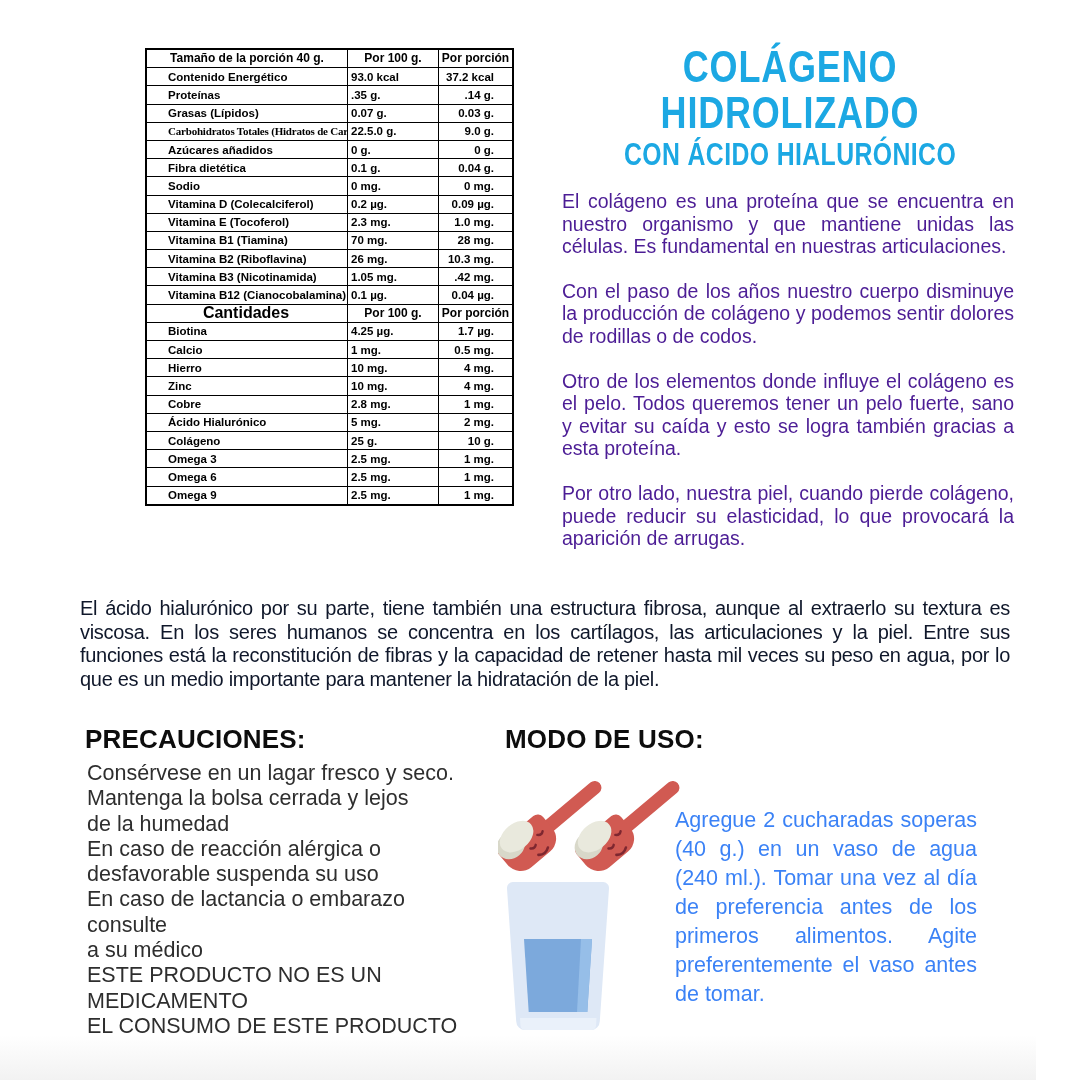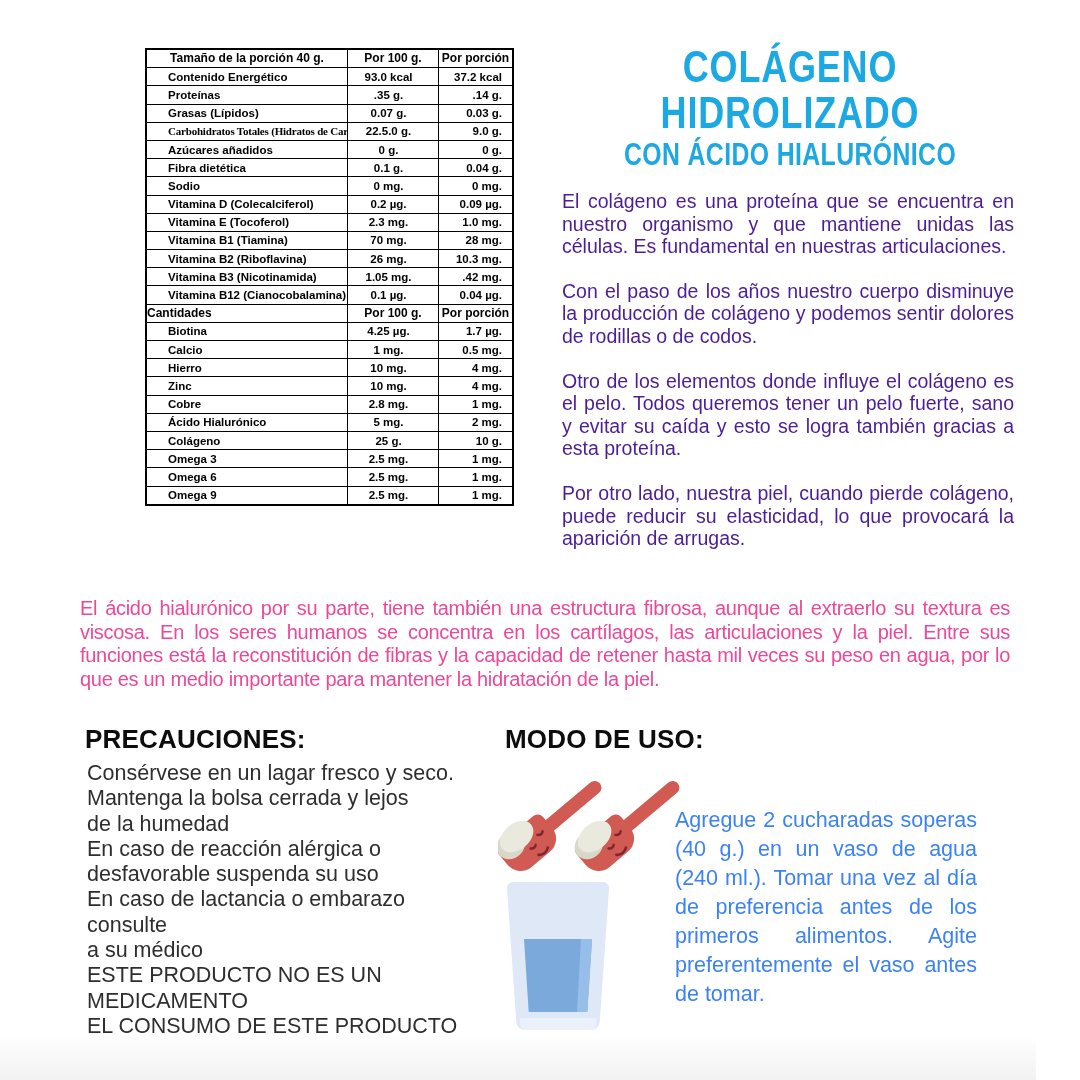--- a/index.html
+++ b/index.html
@@ -11,44 +11,44 @@
   .ntable{
     position:absolute;left:145px;top:48px;width:367px;
     border-collapse:collapse;table-layout:fixed;background:#fff;
     border:2.4px solid #000;
   }
   .ntable td{
     border:1.5px solid #000;font-weight:bold;font-size:11.5px;color:#000;
     height:17.2px;padding:0 3px;line-height:1.05;overflow:hidden;white-space:nowrap;
   }
   .ntable td.lbl{width:196px;text-align:left;padding-left:21px;}
-  .ntable td.v1{width:86px;text-align:center;padding-right:12px;}
-  .ntable td.v2{width:69px;text-align:right;padding-right:10px;}
+  .ntable td.v1{width:86px;text-align:left;padding-right:12px;}
+  .ntable td.v2{width:69px;text-align:right;padding-right:18px;}
   .ntable td.tiny{font-size:11px;letter-spacing:-0.2px;font-family:Liberation Serif, serif;}
   .ntable tr.hdr td{text-align:center;font-size:12px;padding:0 2px;}
   .ntable tr.hdr td:first-child{text-align:center;}
-  .ntable tr.subhdr td.lbl{text-align:left;font-size:12px;padding-left:0;}
+  .ntable tr.subhdr td.lbl{text-align:center;font-size:16px;padding-left:0;}
   
   .title{
     position:absolute;left:540px;top:44px;width:500px;text-align:center;
     color:var(--accent-blue);font-weight:bold;
   }
   .tl{transform:scaleX(.8);transform-origin:50% 50%;white-space:nowrap;}
   .tl.big{font-size:45px;line-height:46px;letter-spacing:1px;}
   .tl.small{font-size:31px;line-height:37px;letter-spacing:.5px;}
   
   .intro{position:absolute;left:562px;top:190px;width:452px;}
   .intro p{
     margin:0 0 22px 0;font-size:19.5px;line-height:22.6px;color:#4c1d95;
     text-align:justify;
   }
   
   .fullpara{
     position:absolute;left:80px;top:597px;width:930px;margin:0;
-    font-size:20px;line-height:23.6px;color:#ec4899;text-align:justify;
+    font-size:20px;line-height:23.6px;color:#0f172a;text-align:justify;
     letter-spacing:-0.3px;
   }
   
   .sec-h{
     position:absolute;margin:0;font-size:26px;font-weight:bold;color:#0d0d0d;
     letter-spacing:.2px;
   }
   .prec-h{left:85px;top:724px;}
   .modo-h{left:505px;top:724px;}
   

